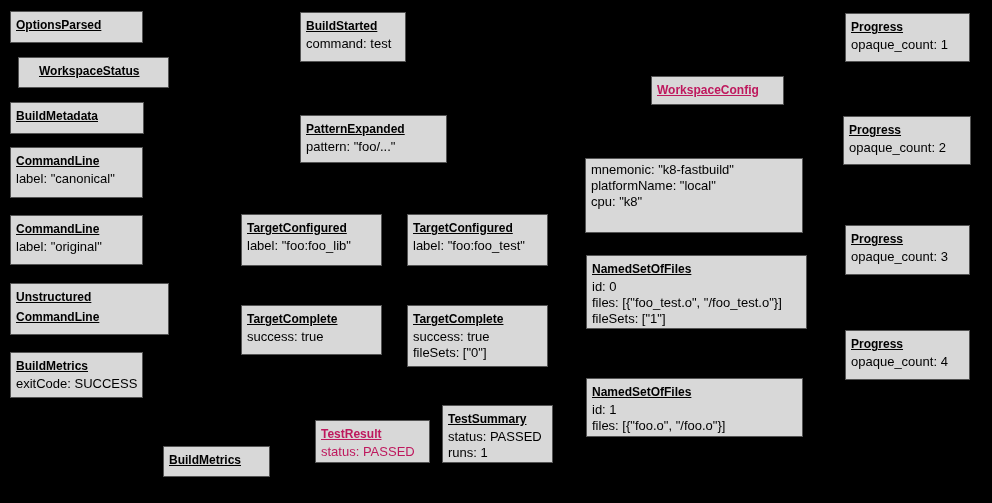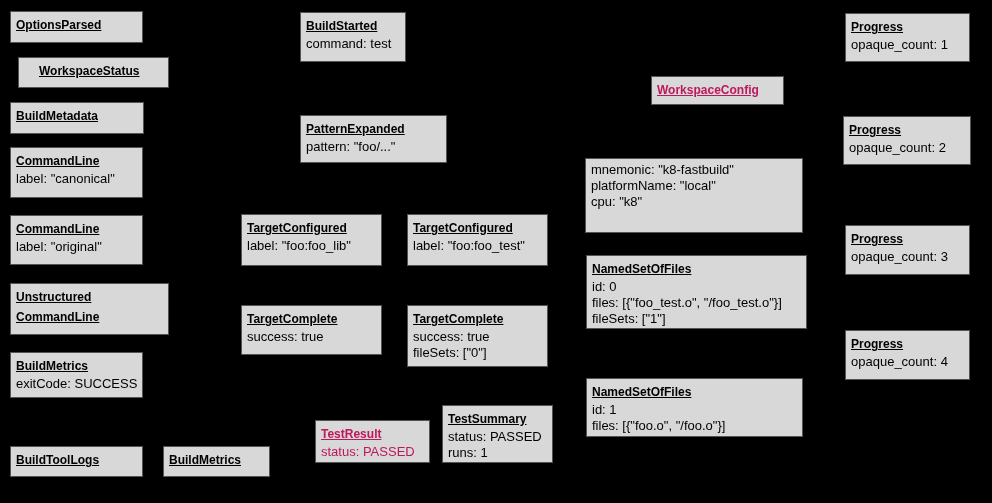--- a/index.html
+++ b/index.html
@@ -72,25 +72,20 @@
       <div class="node-title">
         <span>Unstructured</span>
         <span>CommandLine</span>
       </div>
     </div>
     <div class="node" style="left: 10px; top: 352px; width: 133px; height: 46px; background: rgb(216, 216, 216); border: 1px solid rgb(84, 84, 84); color: rgb(0, 0, 0);">
       <div class="node-title">
         <span>BuildMetrics</span>
       </div>
       <div class="node-attr">exitCode: SUCCESS</div>
-    </div>
-    <div class="node" style="left: 10px; top: 446px; width: 133px; height: 31px; background: rgb(216, 216, 216); border: 1px solid rgb(84, 84, 84); color: rgb(0, 0, 0);">
-      <div class="node-title">
-        <span>BuildToolLogs</span>
-      </div>
     </div>
     <div class="node" style="left: 163px; top: 446px; width: 107px; height: 31px; background: rgb(216, 216, 216); border: 1px solid rgb(84, 84, 84); color: rgb(0, 0, 0);">
       <div class="node-title">
         <span>BuildMetrics</span>
       </div>
     </div>
     <div class="node" style="left: 300px; top: 12px; width: 106px; height: 50px; background: rgb(216, 216, 216); border: 1px solid rgb(84, 84, 84); color: rgb(0, 0, 0);">
       <div class="node-title">
         <span>BuildStarted</span>
       </div>

